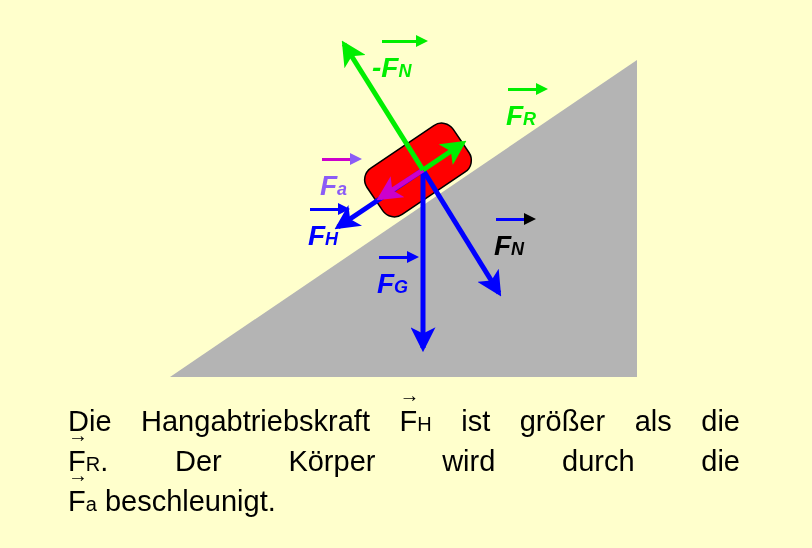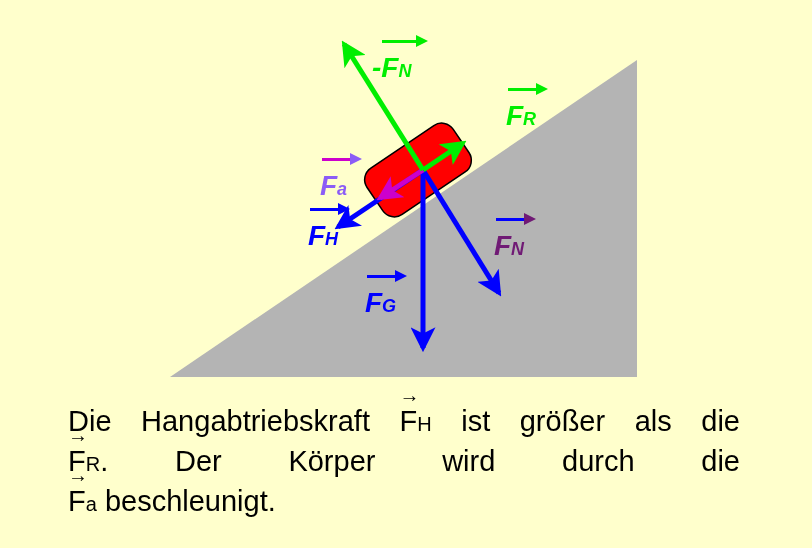--- a/index.html
+++ b/index.html
@@ -93,26 +93,26 @@
 <div class="lbl" style="left:320px;top:160px;color:#8b5cf6;margin-top:12px;">
   <span class="vec-bar" style="background:#cc00cc;width:32px;"></span><span class="vec-head" style="left:30px;"></span>
   <span>F</span><span class="sub">a</span>
 </div>
 
 <div class="lbl" style="left:284px;top:222px;color:#0000ff;margin-left:24px;">
   <span class="vec-bar" style="background:#0000ff;width:32px;"></span><span class="vec-head" style="left:30px;"></span>
   <span>F</span><span class="sub">H</span>
 </div>
 
-<div class="lbl" style="left:494px;top:232px;color:#701a75;">
+<div class="lbl" style="left:494px;top:232px;color:#000000;">
   <span class="vec-bar" style="background:#0000ff;width:32px;"></span><span class="vec-head" style="left:30px;"></span>
   <span>F</span><span class="sub">N</span>
 </div>
 
-<div class="lbl" style="left:365px;top:270px;color:#0000ff;margin-top:19px;">
+<div class="lbl" style="left:377px;top:270px;color:#0000ff;">
   <span class="vec-bar" style="background:#0000ff;width:32px;"></span><span class="vec-head" style="left:30px;"></span>
   <span>F</span><span class="sub">G</span>
 </div>
 
 <div id="caption">
   <span class="line"><span>Die Hangabtriebskraft </span><span class="vf"><span class="arr">→</span><span>F</span><span class="s">H</span></span><span> ist größer als die</span></span>
   <span class="line"><span class="vf"><span class="arr">→</span><span>F</span><span class="s">R</span></span><span>. Der Körper wird durch die</span></span>
   <span class="line last"><span class="vf"><span class="arr">→</span><span>F</span><span class="s">a</span></span><span> beschleunigt.</span></span>
 </div>
 

